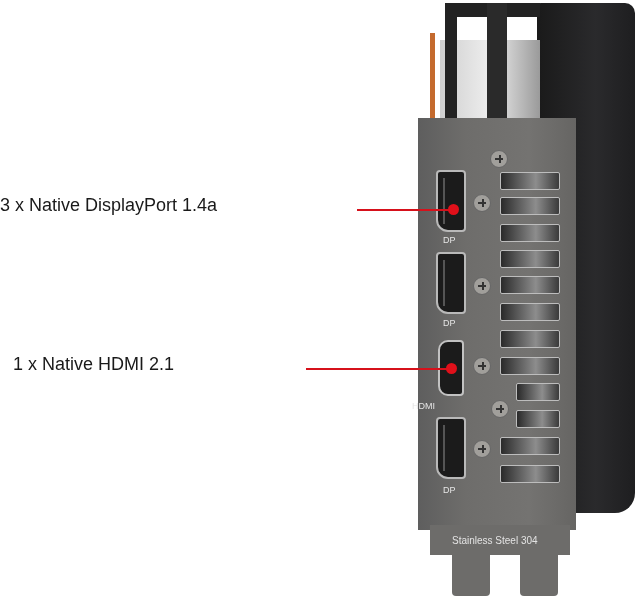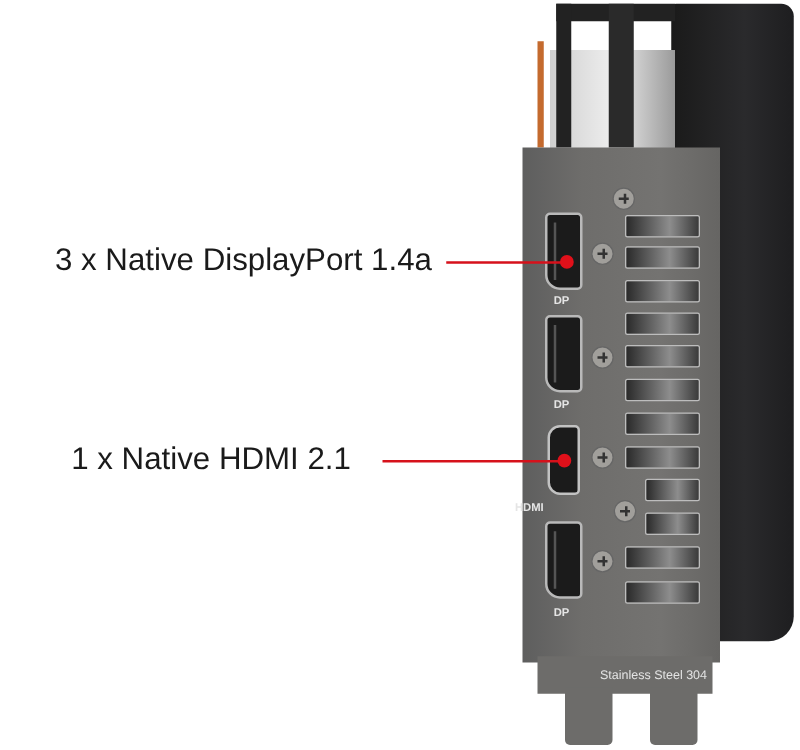--- a/index.html
+++ b/index.html
@@ -1,37 +1,37 @@
 <!DOCTYPE html>
 <html><head>
 <meta charset="utf-8">
 <style>
   html, body { margin: 0; padding: 0; background: #ffffff; }
   body { width: 640px; height: 600px; position: relative; overflow: hidden; font-family: "Liberation Sans", sans-serif; }
-  .label { position: absolute; color: #1a1a1a; font-size: 25px; line-height: 1; white-space: nowrap; padding-left: 44px; }
+  .label { position: absolute; color: #1a1a1a; font-size: 18px; line-height: 1; white-space: nowrap; }
   .leader { position: absolute; height: 2px; background: #d6111b; }
   .dot { position: absolute; width: 11px; height: 11px; border-radius: 50%; background: #e0101a; }
   .bracket { position: absolute; left: 418px; top: 118px; width: 158px; height: 412px; background: linear-gradient(90deg, #5e5e5e 0%, #6e6d6b 30%, #747371 70%, #666563 100%); }
   .bracket-bottom { position: absolute; left: 430px; top: 525px; width: 140px; height: 30px; background: #6d6c6a; }
   .tab { position: absolute; top: 550px; width: 38px; height: 46px; background: #6d6c6a; border-radius: 0 0 4px 4px; }
   .port-dp { position: absolute; width: 30px; height: 62px; background: #1b1b1b; border: 2px solid #b9b9b9; border-radius: 4px 4px 4px 12px; box-sizing: border-box; }
   .port-dp .inner { position: absolute; left: 5px; top: 6px; width: 14px; height: 46px; border-left: 2px solid #555; }
   .port-hdmi { position: absolute; width: 26px; height: 56px; background: #1b1b1b; border: 2px solid #c2c2c2; border-radius: 10px 4px 4px 10px; box-sizing: border-box; }
-  .port-label { position: absolute; color: #e5e5e5; font-size: 9px; font-weight: bold; text-align: right; }
+  .port-label { position: absolute; color: #e5e5e5; font-size: 9px; font-weight: normal; text-align: right; }
   .screw { position: absolute; width: 18px; height: 18px; border-radius: 50%; background: #a19f9b; border: 1px solid #666; box-sizing: border-box; }
   .screw::before { content: ""; position: absolute; left: 8px; top: 4px; width: 2px; height: 8px; background: #333; }
   .screw::after { content: ""; position: absolute; left: 4px; top: 7px; width: 8px; height: 2px; background: #333; }
   .vent { position: absolute; left: 500px; width: 60px; height: 18px; background: linear-gradient(90deg, #2a2a2a, #8d8d8d 60%, #3a3a3a); border: 1px solid #bdbdbd; border-radius: 2px; box-sizing: border-box; }
   .shroud { position: absolute; left: 537px; top: 3px; width: 98px; height: 510px; background: linear-gradient(90deg, #1a1a1a, #2a2a2c 60%, #1e1e20); border-radius: 4px 10px 20px 4px; }
   .heatsink-top { position: absolute; left: 440px; top: 40px; width: 100px; height: 82px; background: linear-gradient(90deg, #cfcfcf, #eeeeee 50%, #9a9a9a); }
   .frame-top { position: absolute; left: 445px; top: 3px; width: 95px; height: 14px; background: #222; }
   .frame-side { position: absolute; left: 445px; top: 3px; width: 12px; height: 115px; background: #222; }
   .frame-mid { position: absolute; left: 487px; top: 3px; width: 20px; height: 115px; background: #2a2a2a; }
   .copper { position: absolute; left: 430px; top: 33px; width: 5px; height: 85px; background: #c46a2e; }
-  .steel-text { position: absolute; left: 452px; top: 535px; color: #e3e3e3; font-size: 10px; margin-left: 28px; }
+  .steel-text { position: absolute; left: 452px; top: 535px; color: #e3e3e3; font-size: 10px; }
 </style>
 </head>
 <body>
 
 <div class="shroud"></div>
 <div class="heatsink-top"></div>
 <div class="frame-top"></div>
 <div class="frame-side"></div>
 <div class="frame-mid"></div>
 <div class="copper"></div>

